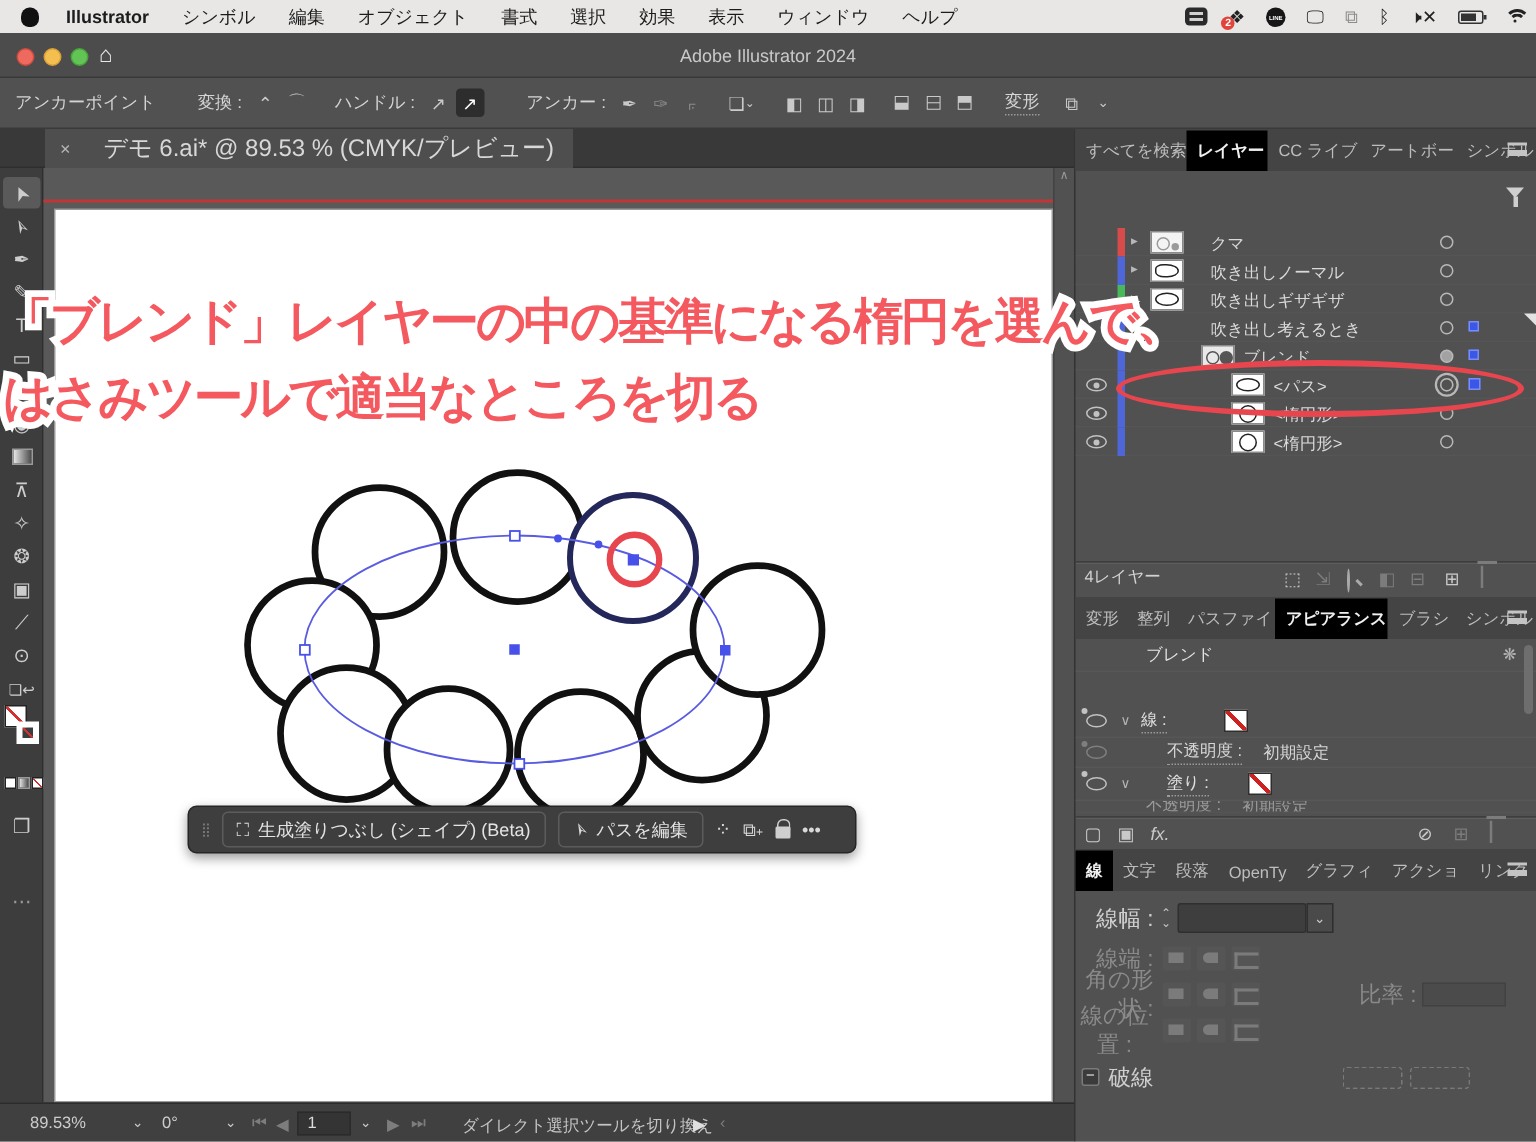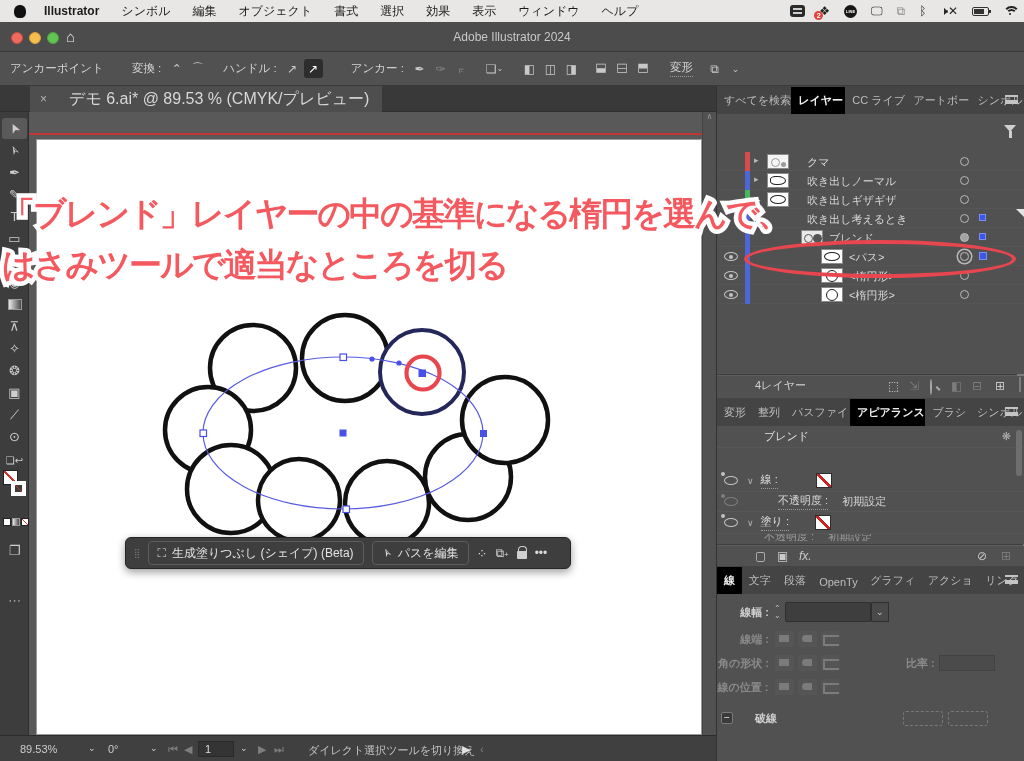--- a/index.html
+++ b/index.html
@@ -99,32 +99,32 @@
   .lthumb.blend::after { content:""; position:absolute; left:2px; top:3px; width:7px; height:7px; border:1.4px solid #555; border-radius:50%; box-shadow:9px 0 0 #555; }
   .lthumb.ghost { background:#fdfdfd; border-style:dashed; border-color:#9a9a9a; }
   .lname { position:absolute; top:3px; color:#dadada; font-size:11px; white-space:nowrap; }
   .tgt { position:absolute; left:243px; top:5px; width:9px; height:9px; border:1px solid #b8b8b8; border-radius:50%; }
   .tgt.dot { background:#a2a2a2; }
   .tgt.double { box-shadow:0 0 0 2px #515151,0 0 0 3.5px #b8b8b8; }
   .selsq { position:absolute; left:262px; top:5px; width:8px; height:8px; background:#3a57e8; border:1px solid #7b8ef0; }
   .curtri { position:absolute; right:1px; top:0; width:0; height:0; border-top:8px solid #e3e3e3; border-left:8px solid transparent; }
 
   .lfoot { position:absolute; left:0; width:308px; height:24px; border-top:1px solid #3e3e3e; box-shadow:0 1px 0 #5e5e5e inset; }
-  .fico { position:absolute; top:5px; color:#c9c9c9; font-size:12px; line-height:1;margin-left:32px; }
+  .fico { position:absolute; top:5px; color:#c9c9c9; font-size:12px; line-height:1; }
   .fico.dim { color:#7c7c7c; }
   .trash { position:relative; width:9px; height:10px; border:1.4px solid currentColor; border-top:none; border-radius:0 0 2px 2px; margin-top:3px; }
   .trash::before { content:""; position:absolute; left:-3px; top:-3px; width:13px; height:1.6px; background:currentColor; }
 
   .approw { position:absolute; left:0; width:308px; border-bottom:1px solid rgba(92,92,92,.6); }
   .chev { color:#b5b5b5; font-size:9px; }
   .swatchw { width:19px; height:16px; background:#fff; border:1px solid #2e2e2e; }
   .swnone { width:16px; height:15px; background:#fff; border:1px solid #2e2e2e; background-image:linear-gradient(45deg,transparent 42%,#c22 42%,#c22 58%,transparent 58%); }
   .scrollthumb { position:absolute; right:2px; width:6px; height:46px; background:#6e6e6e; border-radius:3px; }
 
-  .stlabel { color:#cfcfcf; font-size:11px;font-weight:bold; }
+  .stlabel { color:#cfcfcf; font-size:15px; }
   .stlabel.dim, .dim-t { color:#8a8a8a; }
   .capico { width:19px; height:16px; background:#5a5a5a; border-radius:2px; margin-right:4px; opacity:.55; position:relative; }
   .capico::after { content:""; position:absolute; left:4px; top:4px; width:10px; height:7px; background:#9f9f9f; }
   .capico.r::after { border-radius:4px 0 0 4px; }
   .capico.c::after { left:2px; width:14px; height:7px; background:transparent; border:2px solid #9f9f9f; border-right:none; }
   .dashbox { width:40px; height:15px; border:1px dashed #9a9a9a; border-radius:3px; opacity:.55; }
   .checkbox { width:12px; height:12px; background:#3b3b3b; border:1px solid #7a7a7a; border-radius:2px; color:#e6e6e6; font-size:10px; line-height:10px; text-align:center; }
 
   
   .statusbar { left:0; top:735px; width:716px; height:26px; background:#404040; border-top:1px solid #2c2c2c; }
@@ -424,21 +424,21 @@
     <span class="swnone" style="margin-left:38px"></span>
   </div>
   <div class="approw row" style="top:406px;height:20px">
     <span class="eye dim" style="position:static;margin-left:7px;flex:none"></span>
     <span class="dotted-u" style="margin-left:40px;color:#d6d6d6">不透明度 :</span>
     <span style="margin-left:14px;color:#d6d6d6">初期設定</span>
   </div>
   <div class="approw row" style="top:426px;height:22px">
     <span class="eye" style="position:static;margin-left:7px;flex:none"></span>
     <span class="chev" style="margin-left:9px">∨</span>
-    <span class="dotted-u" style="margin-left:7px;color:#e0e0e0">塗り :</span>
+    <span class="dotted-u" style="margin-left:24px;color:#e0e0e0">塗り :</span>
     <span class="swnone" style="margin-left:26px"></span>
   </div>
   <div class="approw row" style="top:448px;height:8px;overflow:hidden;opacity:.55">
     <span class="dotted-u" style="margin-left:47px;color:#d6d6d6">不透明度 :</span>
     <span style="margin-left:14px;color:#d6d6d6">初期設定</span>
   </div>
   <div class="lfoot" style="top:458px;height:22px">
     <span class="fico" style="left:6px">▢</span>
     <span class="fico" style="left:28px">▣</span>
     <span class="fico" style="left:50px;font-style:italic">fx.</span>
@@ -481,21 +481,21 @@
   </div>
   <div class="row" style="position:absolute;top:590px;left:0;width:308px;height:22px">
     <span class="stlabel dim" style="width:52px;text-align:center">線の位置 :</span>
     <span class="capico" style="margin-left:6px"></span>
     <span class="capico r"></span>
     <span class="capico c"></span>
   </div>
 
   <div class="row" style="position:absolute;top:622px;left:4px;width:300px;height:20px">
     <span class="checkbox">−</span>
-    <span class="stlabel" style="margin-left:22px">破線</span>
+    <span class="stlabel" style="margin-left:6px">破線</span>
     <span class="dashbox" style="margin-left:126px"></span>
     <span class="dashbox" style="margin-left:5px"></span>
   </div>
   <div>
     
     
     
     
     
     

